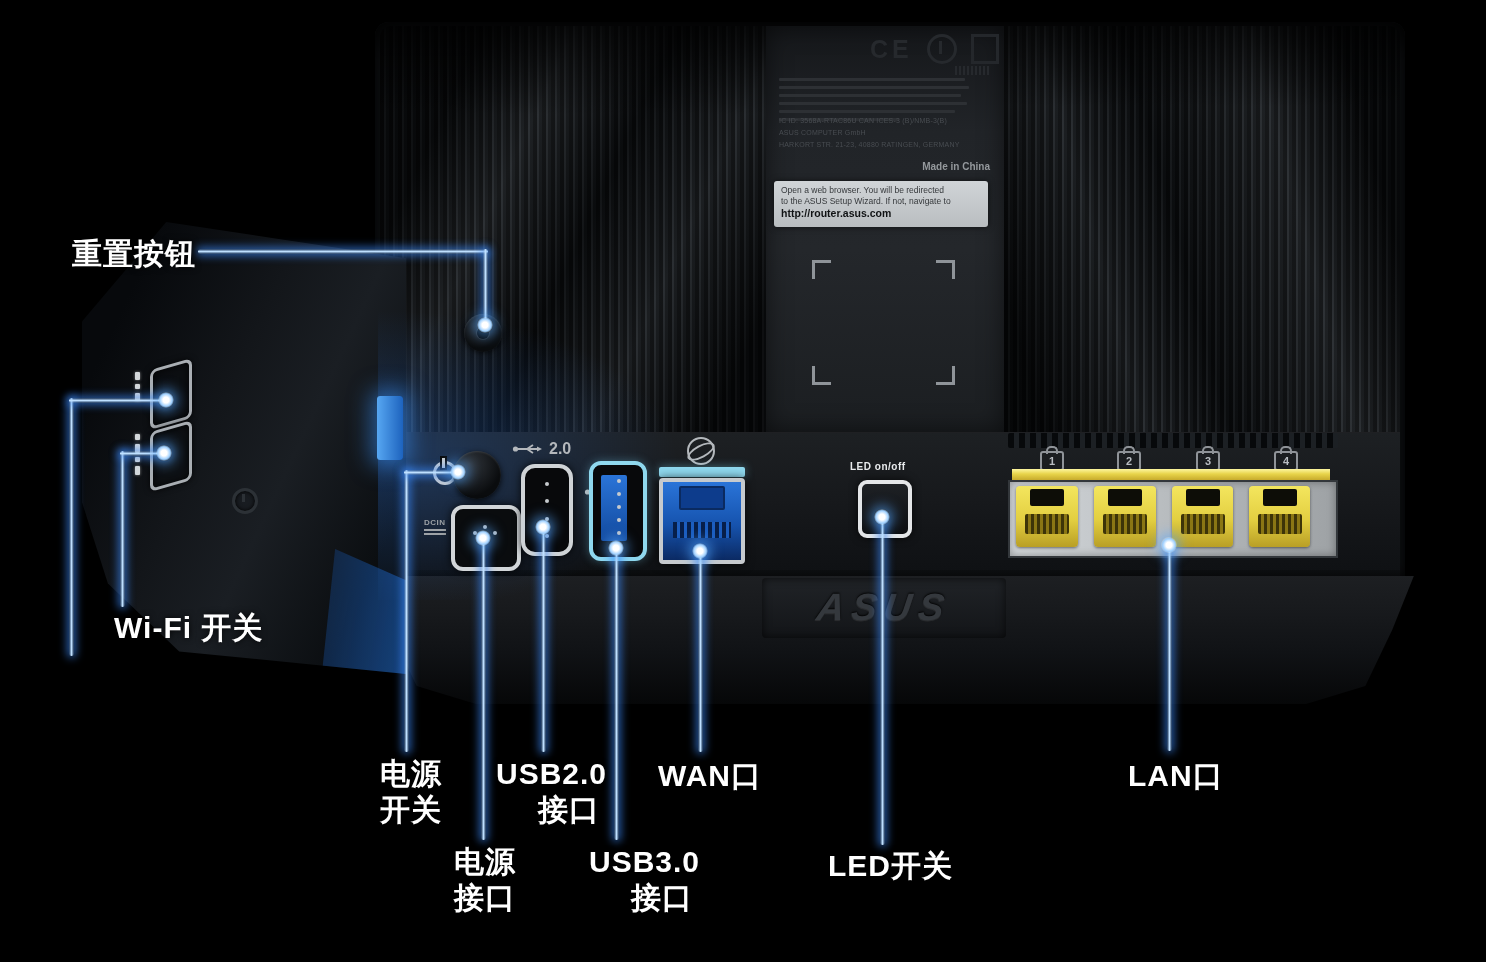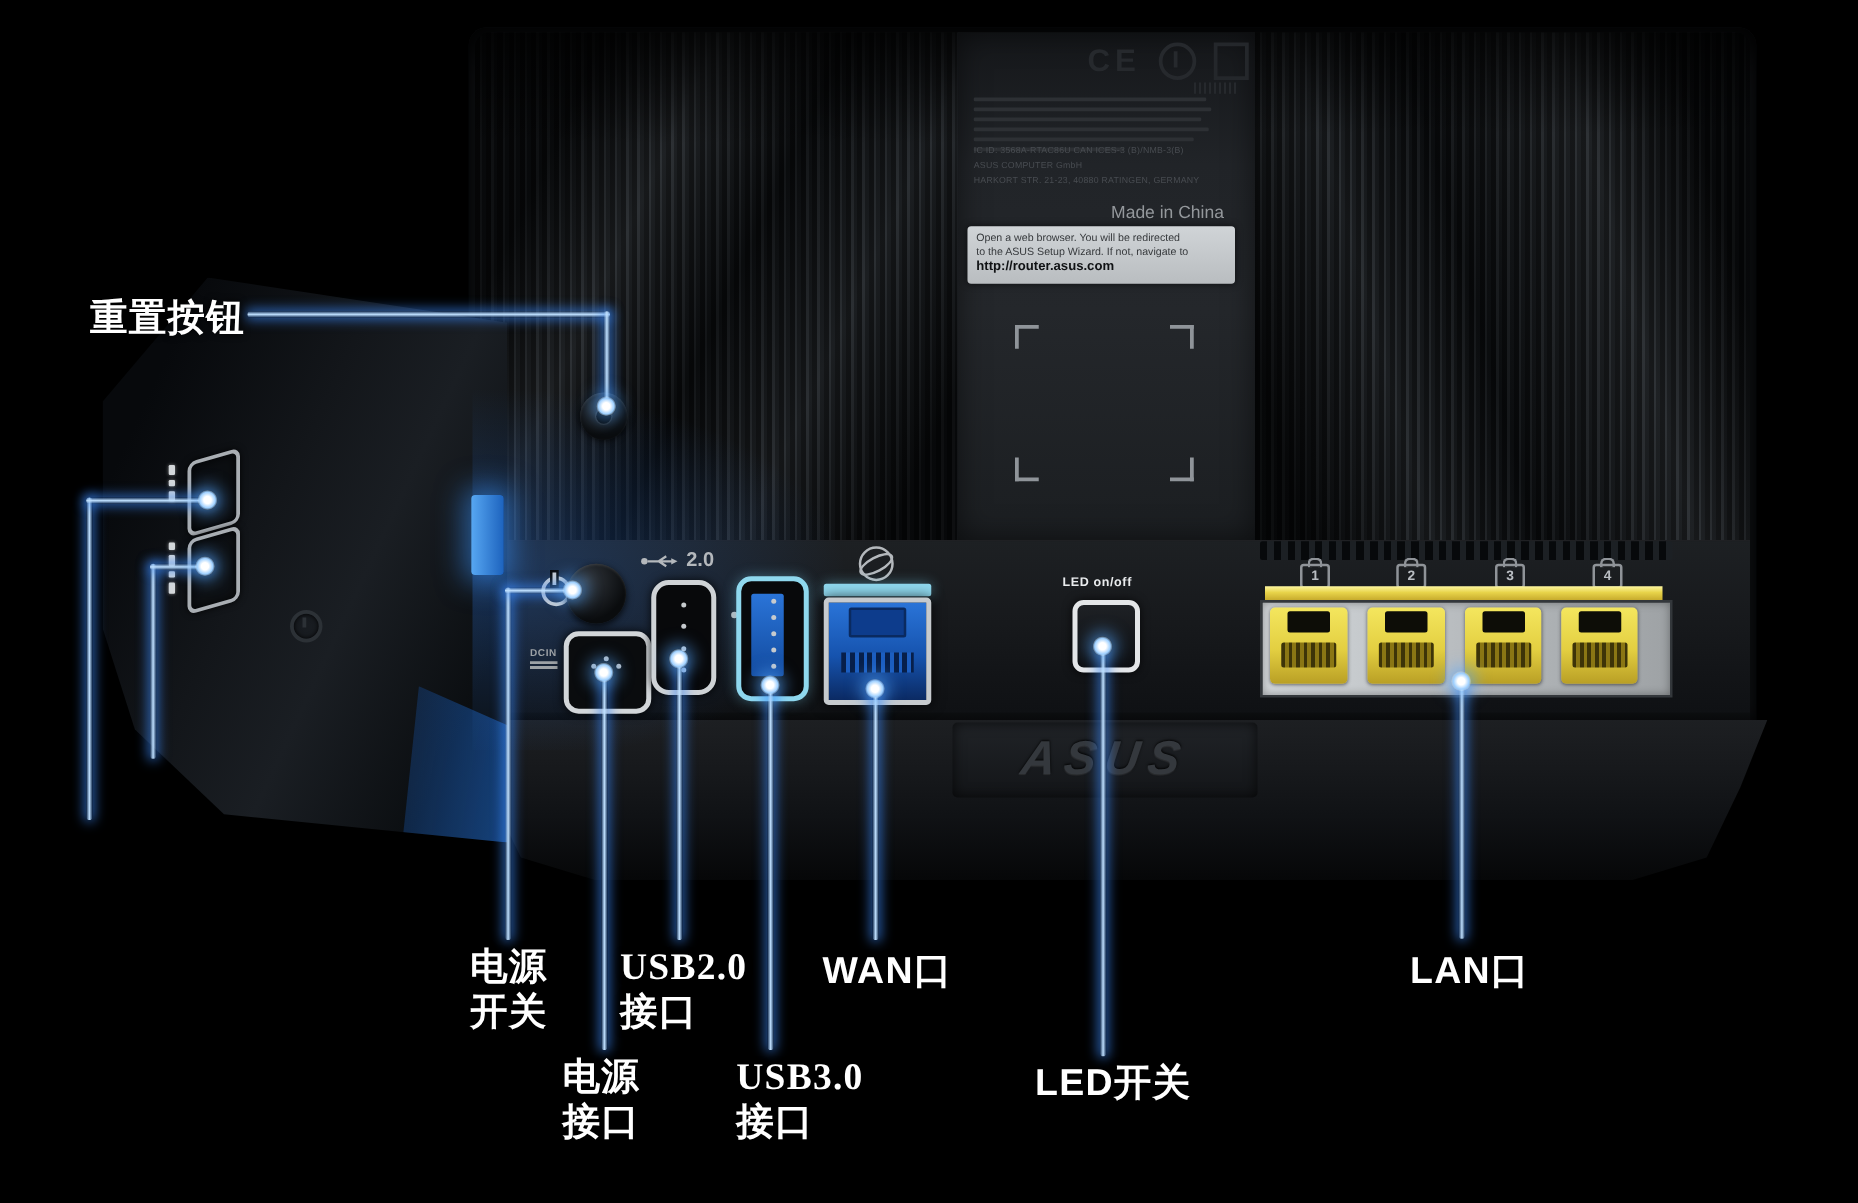--- a/index.html
+++ b/index.html
@@ -72,22 +72,22 @@
   .ce-row{position:absolute;left:870px;top:34px;display:flex;align-items:center;gap:14px;color:#26292d;}
   .ce-text{font-size:25px;font-weight:700;letter-spacing:4px;color:#26292d;}
   .circ-ico{width:24px;height:24px;border:3px solid #26292d;border-radius:50%;position:relative;}
   .circ-ico::after{content:"";position:absolute;left:9px;top:4px;width:3px;height:13px;background:#26292d;}
   .sq-ico{width:22px;height:24px;border:3px solid #24272b;}
   .barcode{position:absolute;left:955px;top:66px;width:34px;height:9px;
     background:repeating-linear-gradient(90deg,#26292d 0 2px,transparent 2px 4px);}
   .fineprint{position:absolute;left:779px;top:78px;width:190px;}
   .fineprint div{height:3px;background:#2d3034;margin-bottom:5px;border-radius:1px;}
   .regline{position:absolute;color:#484c51;font-size:7px;letter-spacing:.2px;white-space:nowrap;}
-  .made-in{position:absolute;left:878px;top:161px;width:112px;text-align:center;
-    color:#94989c;font-size:14px;font-weight:400;}
+  .made-in{position:absolute;left:878px;top:161px;width:112px;text-align:right;
+    color:#94989c;font-size:10px;font-weight:700;}
   .sticker{position:absolute;left:774px;top:181px;width:214px;height:46px;border-radius:3px;
     background:linear-gradient(180deg,#d0d4d7,#b9bdc0);box-shadow:0 0 6px rgba(0,0,0,.6);
     padding:4px 7px;box-sizing:border-box;color:#35383b;font-size:8.5px;line-height:1.3;}
   .sticker .url{font-size:10.5px;font-weight:700;color:#101214;}
   .bracket{position:absolute;width:16px;height:16px;}
   .bkt-tl{border-left:3px solid #8f9499;border-top:3px solid #8f9499;}
   .bkt-tr{border-right:3px solid #8f9499;border-top:3px solid #8f9499;}
   .bkt-bl{border-left:3px solid #8f9499;border-bottom:3px solid #8f9499;}
   .bkt-br{border-right:3px solid #8f9499;border-bottom:3px solid #8f9499;}
 
@@ -153,21 +153,21 @@
   
   .cl{position:absolute;background:linear-gradient(90deg,rgba(50,120,220,.35),#bfe0ff 50%,rgba(50,120,220,.35));
       box-shadow:0 0 9px 2px rgba(60,140,255,.65);border-radius:3px;}
   .clh{position:absolute;background:linear-gradient(180deg,rgba(50,120,220,.35),#bfe0ff 50%,rgba(50,120,220,.35));
       box-shadow:0 0 9px 2px rgba(60,140,255,.65);border-radius:3px;}
   .dot{position:absolute;width:16px;height:16px;border-radius:50%;
       background:radial-gradient(circle,#ffffff 0 26%,#9fd0ff 55%,rgba(80,150,255,0) 78%);
       box-shadow:0 0 12px 4px rgba(90,170,255,.55);}
   .lbl{position:absolute;color:#fff;font-size:30px;font-weight:700;letter-spacing:1px;
       text-shadow:0 0 6px rgba(0,0,0,.9);white-space:nowrap;}
-  .lbl2{text-align:left;line-height:1.2;font-family:Liberation Serif, serif;}
+  .lbl2{text-align:right;line-height:1.2;}
   .reset-hole{position:absolute;left:464px;top:314px;width:38px;height:38px;border-radius:50%;
       background:radial-gradient(circle at 38% 32%,#282c31,#0a0c0e 62%);
       box-shadow:0 0 6px rgba(0,0,0,.9), inset 0 1px 2px rgba(255,255,255,.12);}
   .reset-hole::after{content:"";position:absolute;left:13px;top:13px;width:12px;height:12px;border-radius:50%;
       background:#000;box-shadow:0 0 0 1px rgba(255,255,255,.08);}
 </style>
 </head>
 <body>
 
 <div class="scene">
@@ -344,20 +344,21 @@
   <div class="cl" style="left:698px;top:553px;width:5px;height:199px;"></div>
   <div class="dot" style="left:692px;top:543px;"></div>
 
   <div class="cl" style="left:880px;top:518px;width:5px;height:327px;"></div>
   <div class="dot" style="left:874px;top:509px;"></div>
 
   <div class="cl" style="left:1167px;top:546px;width:5px;height:205px;"></div>
   <div class="dot" style="left:1161px;top:537px;"></div>
 
   <div class="lbl" style="left:72px;top:234px;">重置按钮</div>
+  <div class="lbl" style="left:114px;top:608px;">Wi-Fi 开关</div>
 
   <div class="lbl lbl2" style="left:376px;top:756px;width:66px;">
     <div>电源</div>
     <div>开关</div>
   </div>
   <div class="lbl lbl2" style="left:450px;top:844px;width:66px;">
     <div>电源</div>
     <div>接口</div>
   </div>
   <div class="lbl lbl2" style="left:496px;top:756px;width:104px;">

